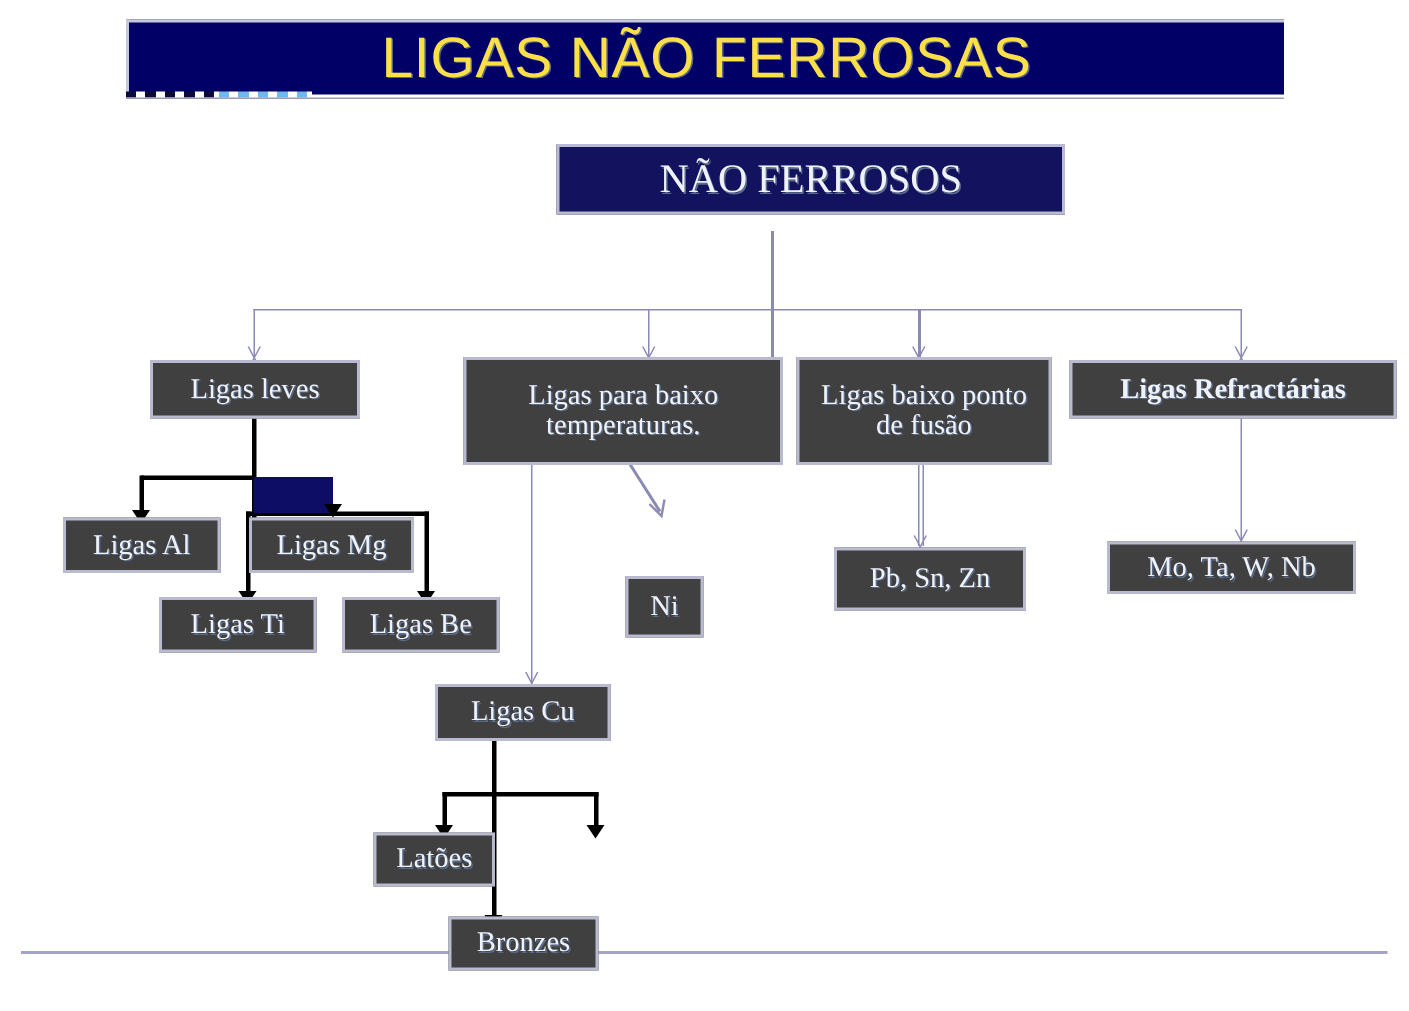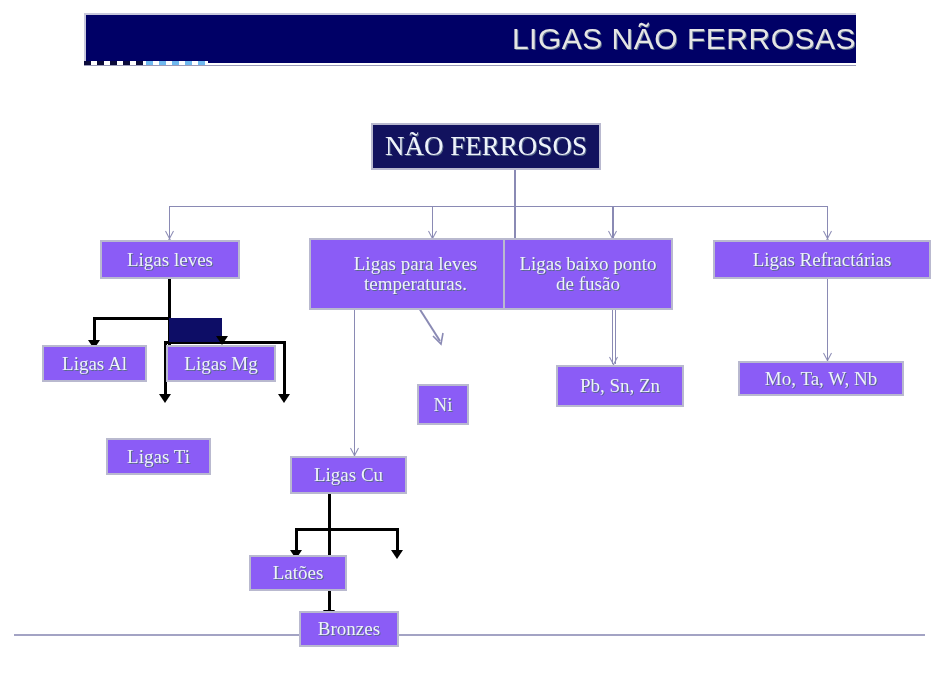--- a/index.html
+++ b/index.html
@@ -28,24 +28,24 @@
     border-left: 2px solid #c8c8dc;
     box-sizing: border-box;
   }
   #title-text {
     position: absolute;
     left: 0;
     top: 0;
     width: 100%;
     height: 50px;
     line-height: 48px;
-    text-align: right;
+    text-align: center;
     font-family: "Liberation Sans", "DejaVu Sans", sans-serif;
-    font-size: 30px;
-    color: #e5e5e5;
+    font-size: 38px;
+    color: #fde047;
     letter-spacing: 0.5px;
     text-shadow: 1px 1px 0 #5a6a8a;
     white-space: nowrap;
   }
   
   #title-marquee {
     position: absolute;
     left: 84px;
     top: 61px;
     width: 62px;
@@ -73,21 +73,21 @@
     left: 84px;
     top: 65px;
     width: 772px;
     height: 1px;
     background: #9a9ab8;
   }
 
   
   .node {
     position: absolute;
-    background: #8b5cf6;
+    background: #404040;
     border: 2px solid #b9b9cf;
     box-sizing: border-box;
     color: #eef2fb;
     text-align: center;
     text-shadow: 1px 1px 0 #5a6a8a;
     display: flex;
     align-items: center;
     justify-content: center;
     line-height: 1.05;
     z-index: 5;
@@ -170,21 +170,21 @@
 
 <div id="slide">
 
   <div id="title-bar">
     <div id="title-text">LIGAS NÃO FERROSAS</div>
   </div>
   <div id="title-marquee"></div>
   <div id="title-marquee2"></div>
   <div id="title-underline"></div>
 
-  <div class="node root" style="left:371px; top:123px; width:230px; height:47px;">
+  <div class="node root" style="left:371px; top:96px; width:339px; height:47px;">
     <span>NÃO FERROSOS</span>
   </div>
 
   <div class="ln" style="left:514px; top:154px; width:2px; height:53px;"></div>
 
   <div class="ln" style="left:169px; top:206px; width:659px; height:1px;"></div>
 
   <div class="ln" style="left:514px; top:206px; width:2px; height:45px;"></div>
 
   <div class="ln" style="left:169px; top:206px; width:1px; height:32px;"></div>
@@ -197,28 +197,28 @@
   <div class="vhead" style="left:607px; top:231px;"></div>
 
   <div class="ln" style="left:827px; top:206px; width:1px; height:32px;"></div>
   <div class="vhead" style="left:822px; top:231px;"></div>
 
   <div class="node lvl2" style="left:100px; top:240px; width:140px; height:39px;">
     <span>Ligas leves</span>
   </div>
 
   <div class="node lvl2" style="left:309px; top:238px; width:213px; height:72px; padding:0 8px;">
-    <span>Ligas para leves temperaturas.</span>
-  </div>
-
-  <div class="node lvl2" style="left:503px; top:238px; width:170px; height:72px; padding:0 8px;">
+    <span>Ligas para baixo temperaturas.</span>
+  </div>
+
+  <div class="node lvl2" style="left:531px; top:238px; width:170px; height:72px; padding:0 8px;">
     <span>Ligas baixo ponto de fusão</span>
   </div>
 
-  <div class="node lvl2" style="left:713px; top:240px; width:218px; height:39px;">
+  <div class="node lvl2" style="left:713px; top:240px; width:218px; height:39px;font-weight:bold;">
     <span>Ligas Refractárias</span>
   </div>
 
   <div class="lnk" style="left:168px; top:279px; width:3px; height:76px;"></div>
 
   <div class="lnk" style="left:94px; top:317px; width:76px; height:3px;"></div>
   <div class="lnk" style="left:93px; top:317px; width:3px; height:26px;"></div>
   <div class="ahead" style="left:88px; top:340px;"></div>
 
   <div id="artifact-rect"></div>
@@ -234,24 +234,27 @@
   <div class="ahead" style="left:278px; top:394px;"></div>
 
   <div class="node lvl3" style="left:42px; top:345px; width:105px; height:37px;">
     <span>Ligas Al</span>
   </div>
 
   <div class="node lvl3" style="left:166px; top:345px; width:110px; height:37px;">
     <span>Ligas Mg</span>
   </div>
 
-  <div class="node lvl3" style="left:106px; top:398px; width:105px; height:37px;margin-top:40px;">
+  <div class="node lvl3" style="left:106px; top:398px; width:105px; height:37px;">
     <span>Ligas Ti</span>
   </div>
 
+  <div class="node lvl3" style="left:228px; top:398px; width:105px; height:37px;">
+    <span>Ligas Be</span>
+  </div>
 
   <svg id="ni-diagonal" style="position:absolute; left:415px; top:305px; width:40px; height:46px;" viewBox="0 0 40 46">
     <line x1="4" y1="3" x2="25" y2="36" stroke="#8a8ab4" stroke-width="2"></line>
     <path d="M18 31 L26 39 L28 28" fill="none" stroke="#8a8ab4" stroke-width="1.6"></path>
   </svg>
 
   <div class="node lvl3" style="left:417px; top:348px; width:52px; height:41px;margin-top:36px;">
     <span>Ni</span>
   </div>
 
@@ -278,21 +281,21 @@
   </div>
 
   <div class="lnk" style="left:328px; top:494px; width:3px; height:123px;"></div>
   <div class="lnk" style="left:295px; top:528px; width:104px; height:3px;"></div>
   <div class="lnk" style="left:295px; top:528px; width:3px; height:25px;"></div>
   <div class="ahead" style="left:290px; top:550px;"></div>
   <div class="lnk" style="left:396px; top:528px; width:3px; height:25px;"></div>
   <div class="ahead" style="left:391px; top:550px;"></div>
   <div class="ahead" style="left:323px; top:610px;"></div>
 
-  <div class="node lvl4" style="left:249px; top:555px; width:98px; height:36px;">
+  <div class="node lvl4" style="left:249px; top:555px; width:81px; height:36px;">
     <span>Latões</span>
   </div>
 
 
   <div id="bottom-rule"></div>
 
   <div class="node lvl4" style="left:299px; top:611px; width:100px; height:36px;">
     <span>Bronzes</span>
   </div>
 

